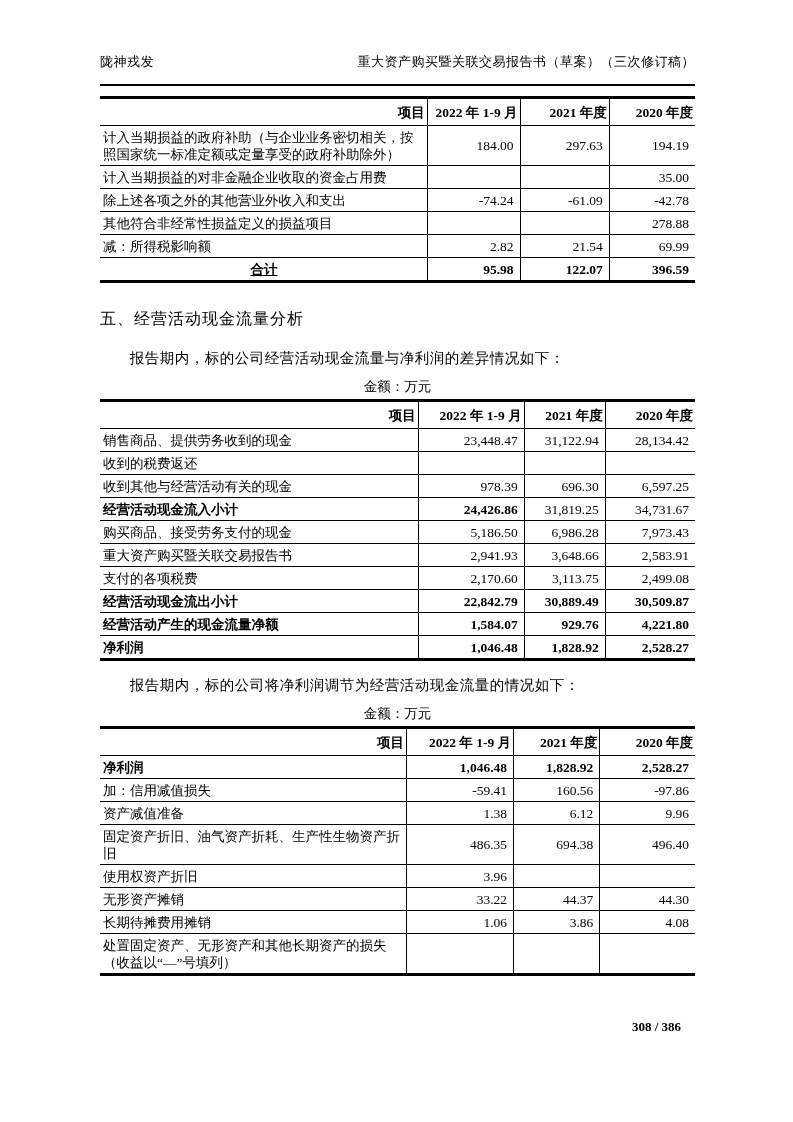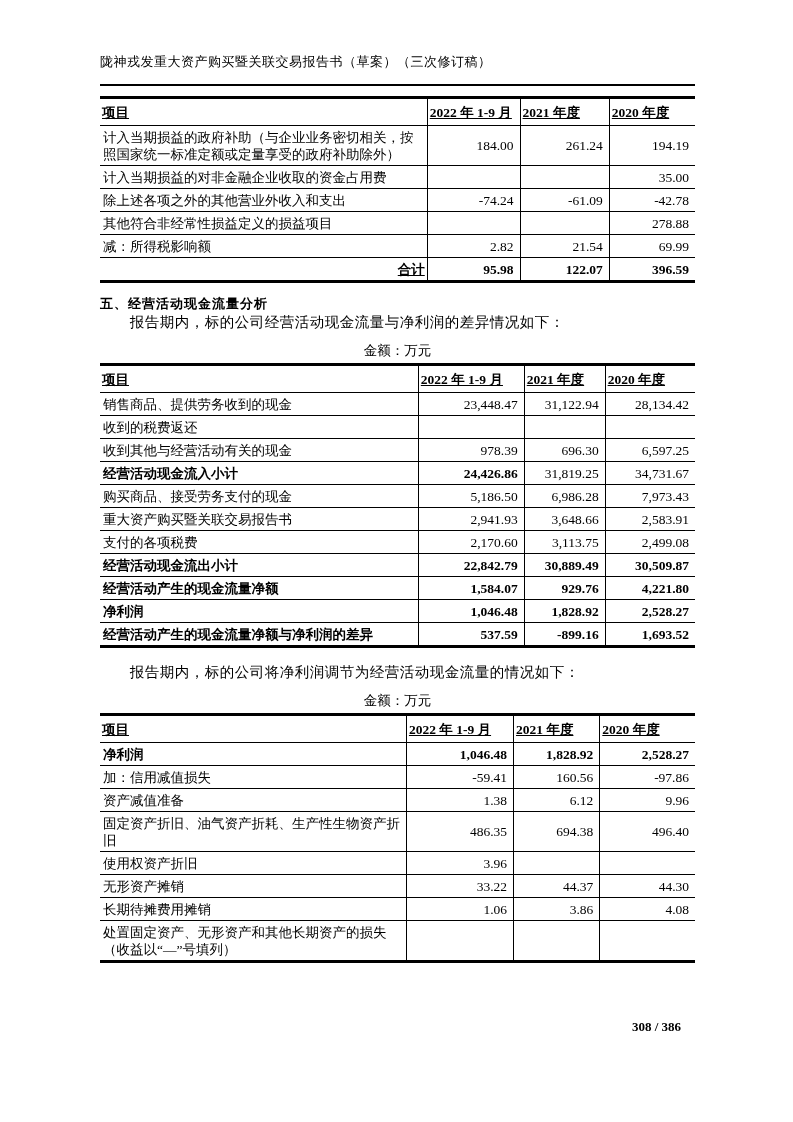--- a/index.html
+++ b/index.html
@@ -11,21 +11,21 @@
     margin: 0 auto;
     background: #ffffff;
     color: #000;
     font-family: "Liberation Serif", serif;
     overflow: hidden;
   }
   .content { padding: 0 98px 0 100px; }
 
   .doc-header {
     display: flex;
-    justify-content: flex-start;
+    justify-content: space-between;
     align-items: flex-end;
     padding-top: 53px;
     padding-bottom: 13px;
     border-bottom: 2px solid #000;
     font-size: 13px;
     letter-spacing: 0.5px;
   }
 
   table {
     width: 100%;
@@ -37,41 +37,41 @@
   }
   th, td {
     border: 1px solid #000;
     line-height: 17px;
     vertical-align: middle;
   }
   th:first-child, td:first-child { border-left: none; }
   th:last-child,  td:last-child  { border-right: none; margin-left: 28px; }
   th {
     font-weight: bold;
-    text-align: left;
+    text-align: right;
     padding: 4.5px 2px;
-    text-decoration: underline;
   }
   td.label { text-align: left;  padding: 2.5px 2px 2.5px 3px; margin-left: 12px; }
   td.num   { text-align: right; padding: 2.5px 6px 2.5px 2px; }
-  td.center { text-align: right; text-decoration: underline; }
+  td.center { text-align: center; text-decoration: underline; }
   .b { font-weight: bold; }
 
   .tbl-wrap.t1 { margin-top: 10px; }
 
   .section-heading {
     font-family: "Liberation Sans", sans-serif;
-    font-weight: bold;
-    font-size: 13px;
+    font-weight: normal;
+    font-size: 16px;
     letter-spacing: 1px;
-    margin-top: 12px;
+    margin-top: 26px;
   }
   .para {
     font-size: 14.5px;
     text-indent: 2.05em;
+    margin-top: 19px;
     letter-spacing: 0.5px;
   }
   .unit-line {
     text-align: center;
     font-size: 13.5px;
     margin: 10px 0 3px 0;
   }
   .p2 { margin-top: 15px; font-family: Liberation Serif, serif; }
   .footer-page {
     position: absolute;
@@ -105,21 +105,21 @@
               <th>项目</th>
               <th>2022 年 1-9 月</th>
               <th>2021 年度</th>
               <th>2020 年度</th>
             </tr>
           </thead>
           <tbody>
             <tr>
               <td class="label">计入当期损益的政府补助（与企业业务密切相关，按照国家统一标准定额或定量享受的政府补助除外）</td>
               <td class="num">184.00</td>
-              <td class="num">261.24</td>
+              <td class="num">297.63</td>
               <td class="num">194.19</td>
             </tr>
             <tr>
               <td class="label">计入当期损益的对非金融企业收取的资金占用费</td>
               <td class="num"></td>
               <td class="num"></td>
               <td class="num">35.00</td>
             </tr>
             <tr>
               <td class="label">除上述各项之外的其他营业外收入和支出</td>
@@ -225,26 +225,20 @@
               <td class="num b">1,584.07</td>
               <td class="num b">929.76</td>
               <td class="num b">4,221.80</td>
             </tr>
             <tr>
               <td class="label b">净利润</td>
               <td class="num b">1,046.48</td>
               <td class="num b">1,828.92</td>
               <td class="num b">2,528.27</td>
             </tr>
-            <tr>
-              <td class="label b">经营活动产生的现金流量净额与净利润的差异</td>
-              <td class="num b">537.59</td>
-              <td class="num b">-899.16</td>
-              <td class="num b">1,693.52</td>
-            </tr>
           </tbody>
         </table>
       </div>
 
     <div class="para p2">报告期内，标的公司将净利润调节为经营活动现金流量的情况如下：</div>
 
     <div class="unit-line">金额：万元</div>
 
     <div class="tbl-wrap t3">
         <table class="t3">

